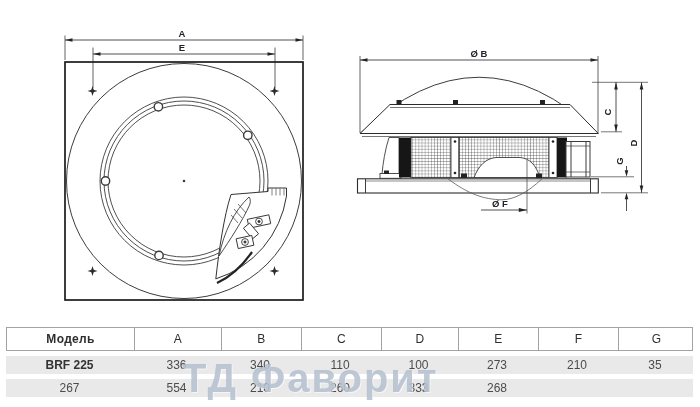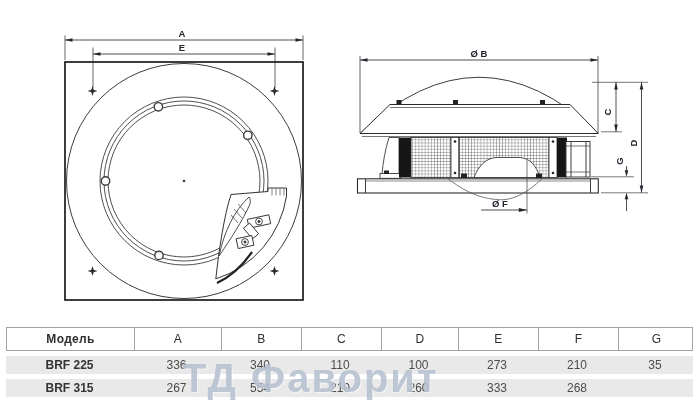--- a/index.html
+++ b/index.html
@@ -228,21 +228,20 @@
       <div class="cell model">BRF 225</div>
       <div class="cell">336</div>
       <div class="cell">340</div>
       <div class="cell">110</div>
       <div class="cell">100</div>
       <div class="cell">273</div>
       <div class="cell">210</div>
       <div class="cell">35</div>
     </div>
     <div class="tbl-grid trow">
-      <div class="cell model">BRF 315</div>
       <div class="cell">267</div>
       <div class="cell">554</div>
       <div class="cell">210</div>
       <div class="cell">260</div>
       <div class="cell">333</div>
       <div class="cell">268</div>
     </div>
   </div>
 
   

